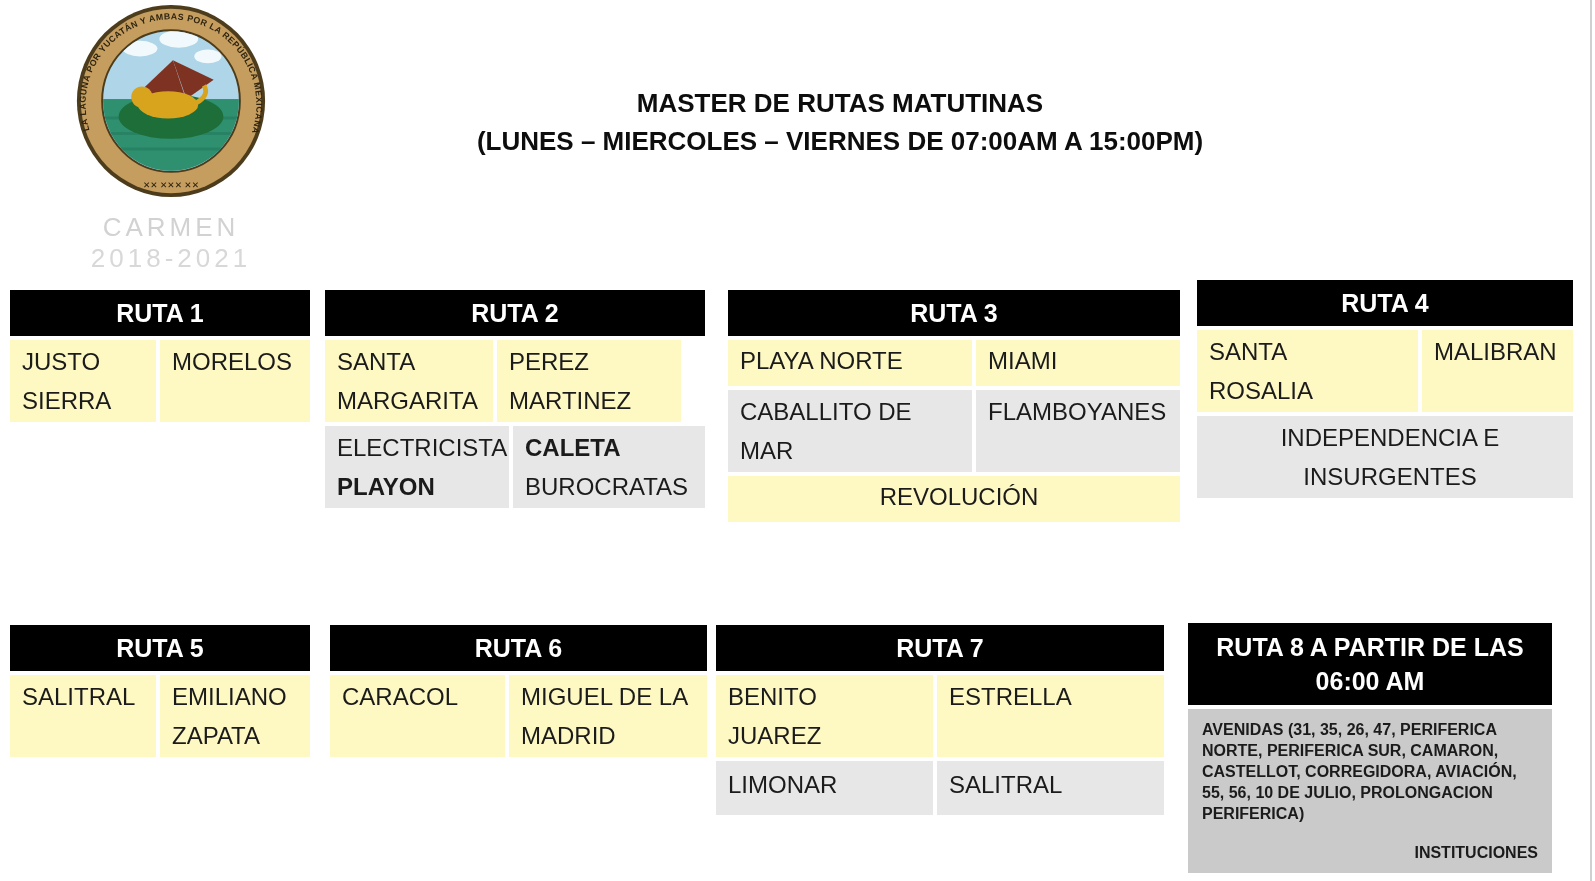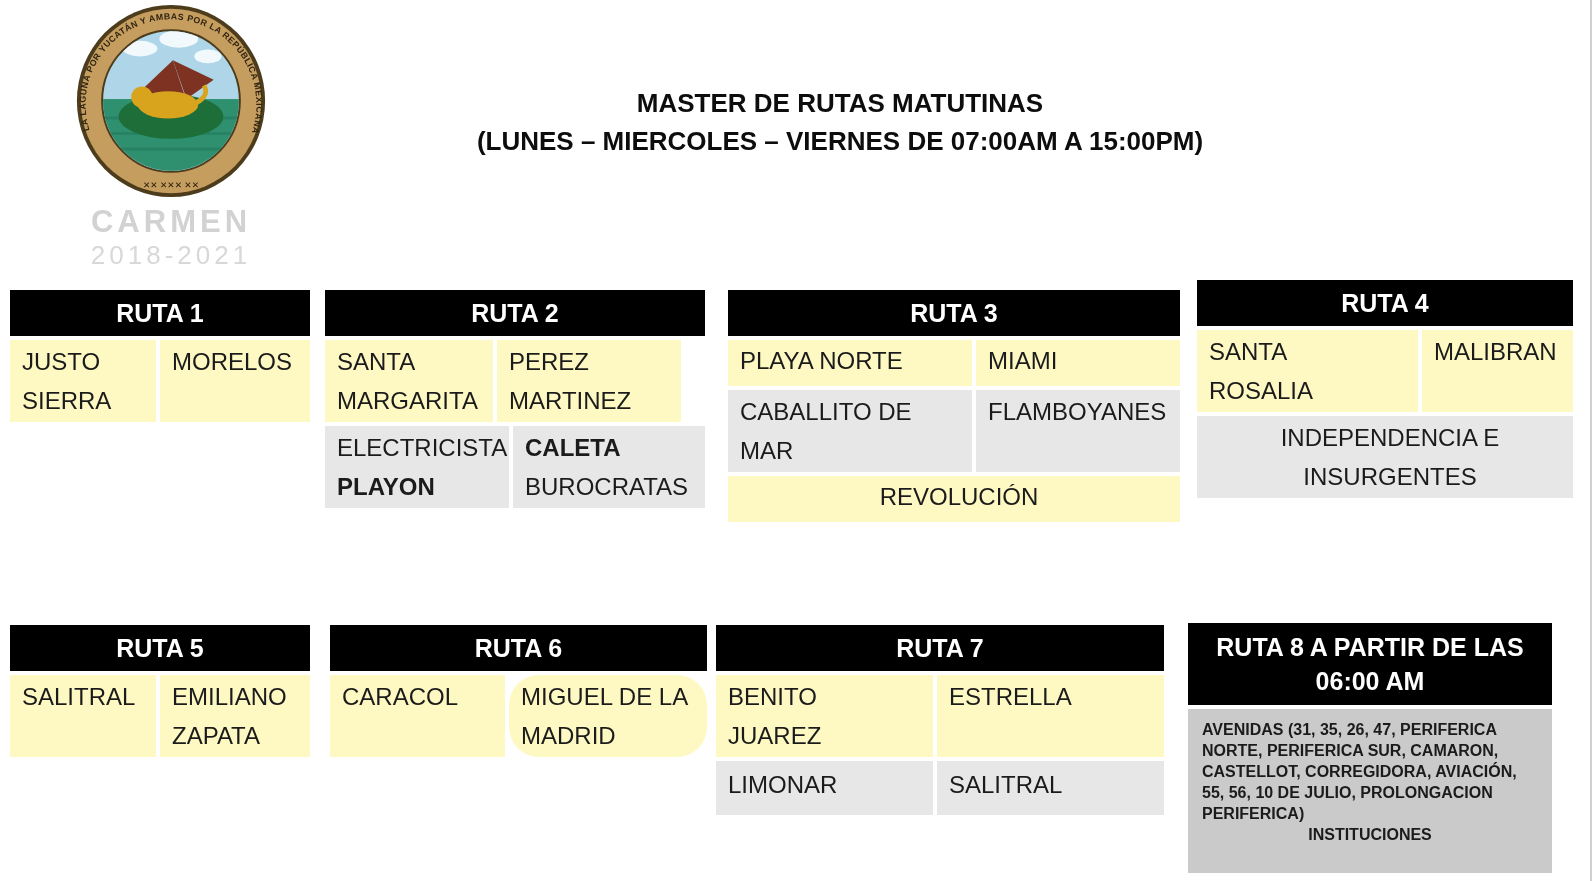--- a/index.html
+++ b/index.html
@@ -5,21 +5,21 @@
   html,body{margin:0;padding:0;background:#ffffff;}
   body{font-family:"Liberation Sans",sans-serif;color:#1b1b1b;}
   .canvas{position:relative;width:1595px;height:881px;background:#fff;overflow:hidden;}
 
   
   .title{position:absolute;left:455px;top:84px;width:770px;text-align:center;
          font-weight:bold;font-size:26px;line-height:38px;color:#0d0d0d;}
 
   
   .seal-wrap{position:absolute;left:74px;top:2px;width:194px;text-align:center;}
-  .seal-city{font-size:31px;font-weight:bold;letter-spacing:4px;color:#d2d2d2;}
+  .seal-city{margin-top:8px;font-size:26px;font-weight:normal;letter-spacing:4px;color:#d2d2d2;}
   .seal-years{font-size:26px;letter-spacing:4px;color:#d8d8d8;}
 
   
   .logo{position:absolute;left:1268px;top:54px;width:184px;}
   .logo-sos{font-size:56px;line-height:54px;font-weight:bold;color:#121212;
             transform:scaleX(1.42);transform-origin:left center;letter-spacing:1px;}
   .logo-mid{display:flex;align-items:center;margin-top:10px;}
   .logo-dela{font-size:17px;font-weight:bold;color:#121212;letter-spacing:1px;margin-right:8px;}
   .logo-bar{flex:1;height:13px;background:#6cb33f;}
   .logo-isla{margin-top:8px;font-size:56px;line-height:54px;font-weight:bold;color:#121212;
@@ -37,21 +37,21 @@
   .h82{height:82px;}
   .h46{height:46px;padding-top:1px;}
   .h54{height:54px;padding-top:4px;}
   .full{width:100%;text-align:center;padding-left:10px;}
   .wrapbox{display:inline-block;vertical-align:top;}
   .bold{font-weight:bold;}
 
   
   .r8body{background:#cacaca;height:164px;box-sizing:border-box;padding:10px 14px;
           font-size:16px;line-height:21px;font-weight:bold;margin-top:4px;}
-  .r8inst{text-align:center;font-weight:bold;font-size:16px;}
+  .r8inst{text-align:right;margin-top:18px;font-weight:bold;font-size:16px;}
 
   .page-edge{position:absolute;left:1590px;top:0;width:2px;height:881px;background:#d0d0d0;}
 </style>
 </head>
 <body>
 
 <div class="canvas">
 
   <div class="seal-wrap">
     <svg width="194" height="198" viewBox="0 0 200 204">
@@ -177,21 +177,21 @@
       </div>
     </div>
   </div>
 
   <div class="rtable" style="left:330px;top:625px;width:377px;">
     <div class="rhead">RUTA 6</div>
     <div class="row">
       <div class="cell dark h82" style="width:175px;">
         <span>CARACOL</span>
       </div>
-      <div class="cell dark h82" style="width:198px;border-radius:30px;">
+      <div class="cell dark h82" style="width:198px;">
         <span class="wrapbox" style="max-width:170px;">MIGUEL DE LA MADRID</span>
       </div>
     </div>
   </div>
 
   <div class="rtable" style="left:716px;top:625px;width:448px;">
     <div class="rhead">RUTA 7</div>
     <div class="row">
       <div class="cell dark h82" style="width:217px;">
         <span class="wrapbox" style="max-width:110px;">BENITO JUAREZ</span>

